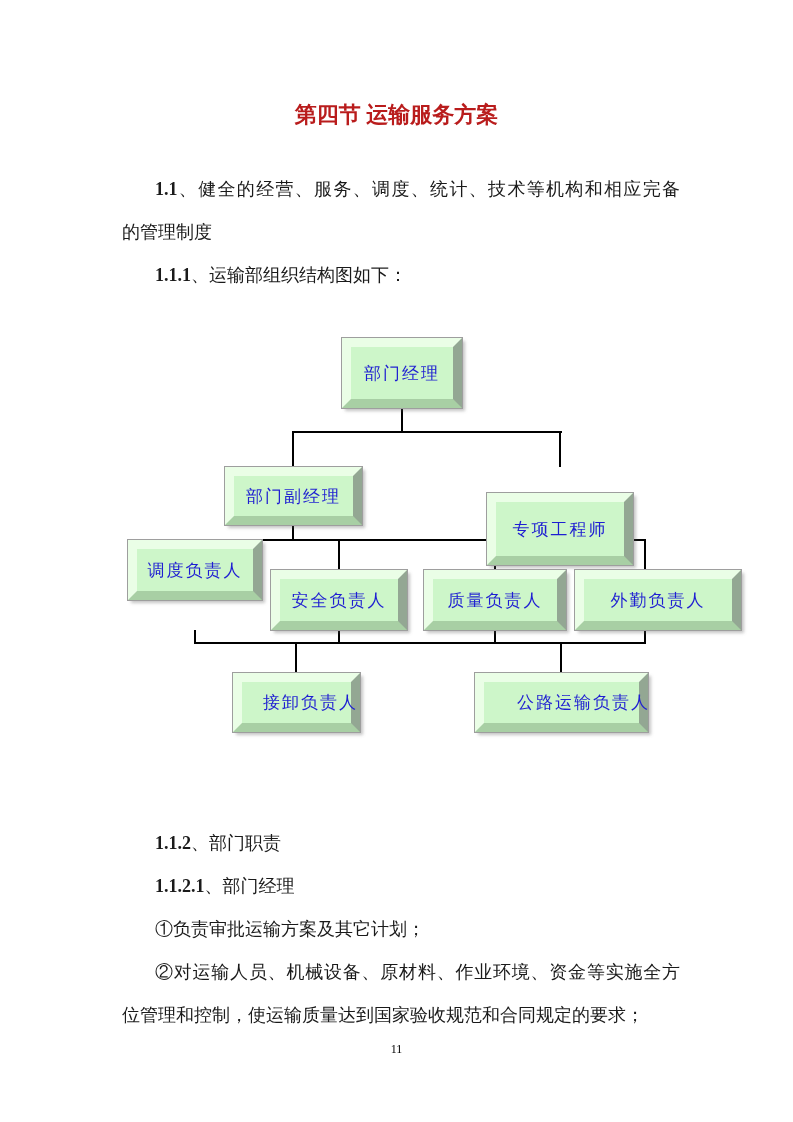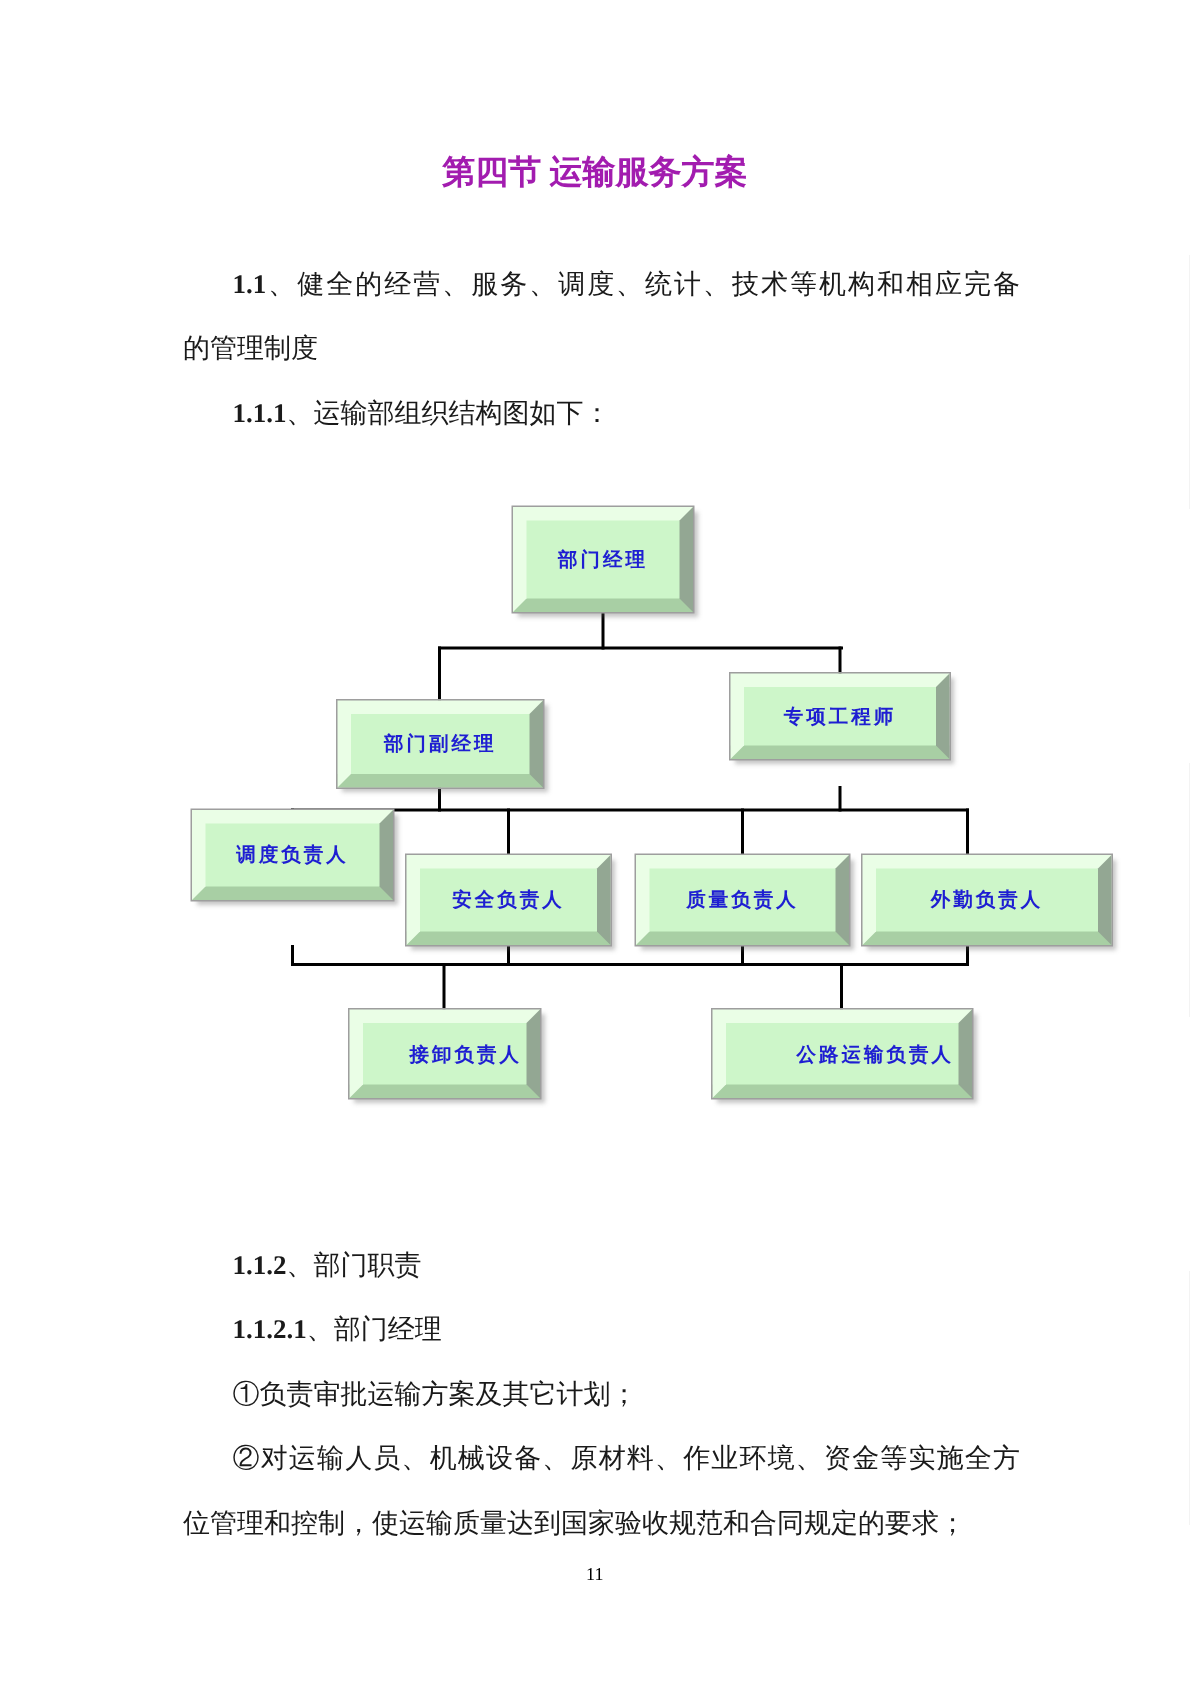--- a/index.html
+++ b/index.html
@@ -4,41 +4,41 @@
 <style>
   html,body { margin:0; padding:0; background:#e9e9e9; }
   .page {
     position:relative; width:793px; height:1122px; margin:0 auto;
     background:#ffffff; overflow:hidden;
     font-family:"Liberation Serif","DejaVu Serif",serif; color:#1a1a1a;
   }
   .doc-title {
     position:absolute; top:98px; left:0; right:0;
     text-align:center; font-size:22px; font-weight:bold; line-height:34px;
-    white-space:pre; color:#a21caf;
+    white-space:pre; color:#b91c1c;
   }
   .textblock { position:absolute; left:122px; width:558px; }
   #block-top { top:168px; }
   #block-bottom { top:822px; }
   .line { height:43px; line-height:43px; font-size:18px; white-space:nowrap; }
   .line.indent { padding-left:33px; width:525px; }
   .line.spread { white-space:normal; text-align:justify; text-align-last:justify; }
   .line.spaced { letter-spacing:6px; }
   .prefix { font-weight:bold; }
 
   .org-chart { position:absolute; left:0; top:0; width:793px; height:1122px; pointer-events:none; }
   .obox {
     position:absolute; box-sizing:border-box;
     background:#cdf6c9;
     border:9px solid;
     border-color:#eafee6 #93a793 #a8cfa4 #eafee6;
     outline:1px solid #9e9e9e;
     box-shadow:3px 3px 3px rgba(90,90,90,0.35);
     display:flex; align-items:center; justify-content:center;
-    font-size:13px; letter-spacing:2px; color:#1e1ed2; white-space:nowrap;font-weight:bold;
+    font-size:17px; letter-spacing:2px; color:#1e1ed2; white-space:nowrap;
   }
   .cline { position:absolute; background:#000000; }
 
   .page-number {
     position:absolute; top:1040px; left:0; right:0;
     text-align:center; font-size:12px; line-height:18px; color:#000000;
   }
 </style>
 </head>
 <body>
@@ -73,21 +73,21 @@
     <div class="cline" style="left:194px;top:642px;width:452px;height:2px;"></div>
     <div class="cline" style="left:295px;top:642px;width:2px;height:31px;"></div>
     <div class="cline" style="left:560px;top:642px;width:2px;height:31px;"></div>
 
     <div class="obox" style="left:342px;top:338px;width:120px;height:70px;">
         <span>部门经理</span>
       </div>
     <div class="obox" style="left:225px;top:467px;width:137px;height:58px;">
         <span>部门副经理</span>
       </div>
-    <div class="obox" style="left:487px;top:449px;width:146px;height:57px;">
+    <div class="obox" style="left:487px;top:493px;width:146px;height:72px;">
         <span>专项工程师</span>
       </div>
     <div class="obox" style="left:128px;top:540px;width:134px;height:60px;">
         <span>调度负责人</span>
       </div>
     <div class="obox" style="left:271px;top:570px;width:136px;height:60px;">
         <span>安全负责人</span>
       </div>
     <div class="obox" style="left:424px;top:570px;width:142px;height:60px;">
         <span>质量负责人</span>

